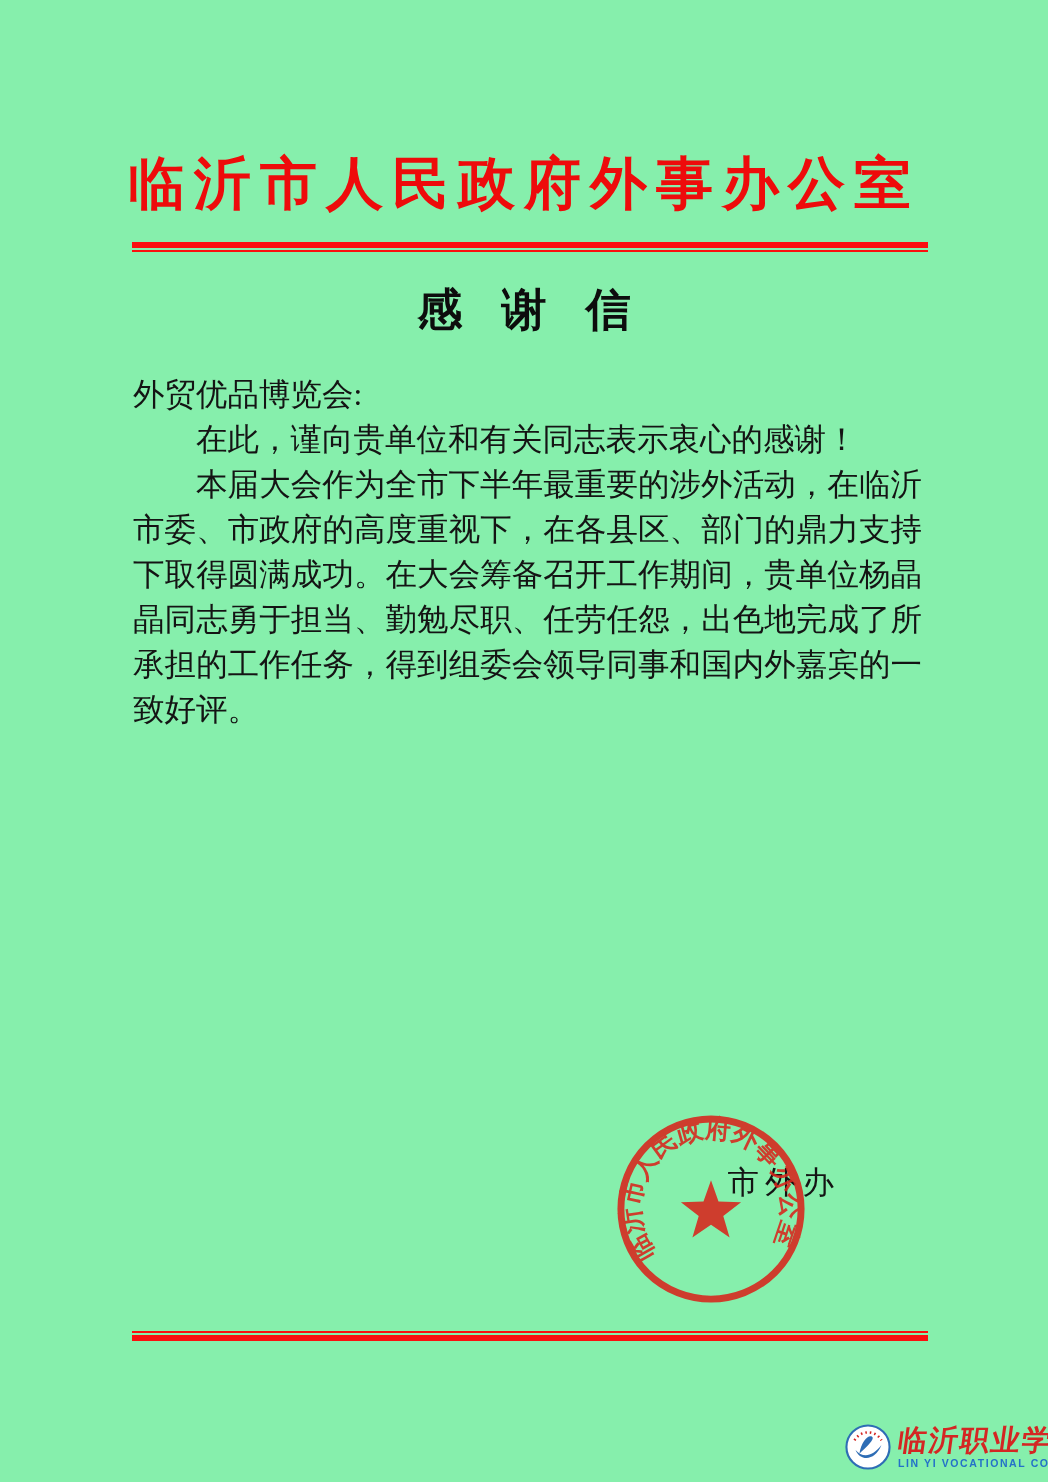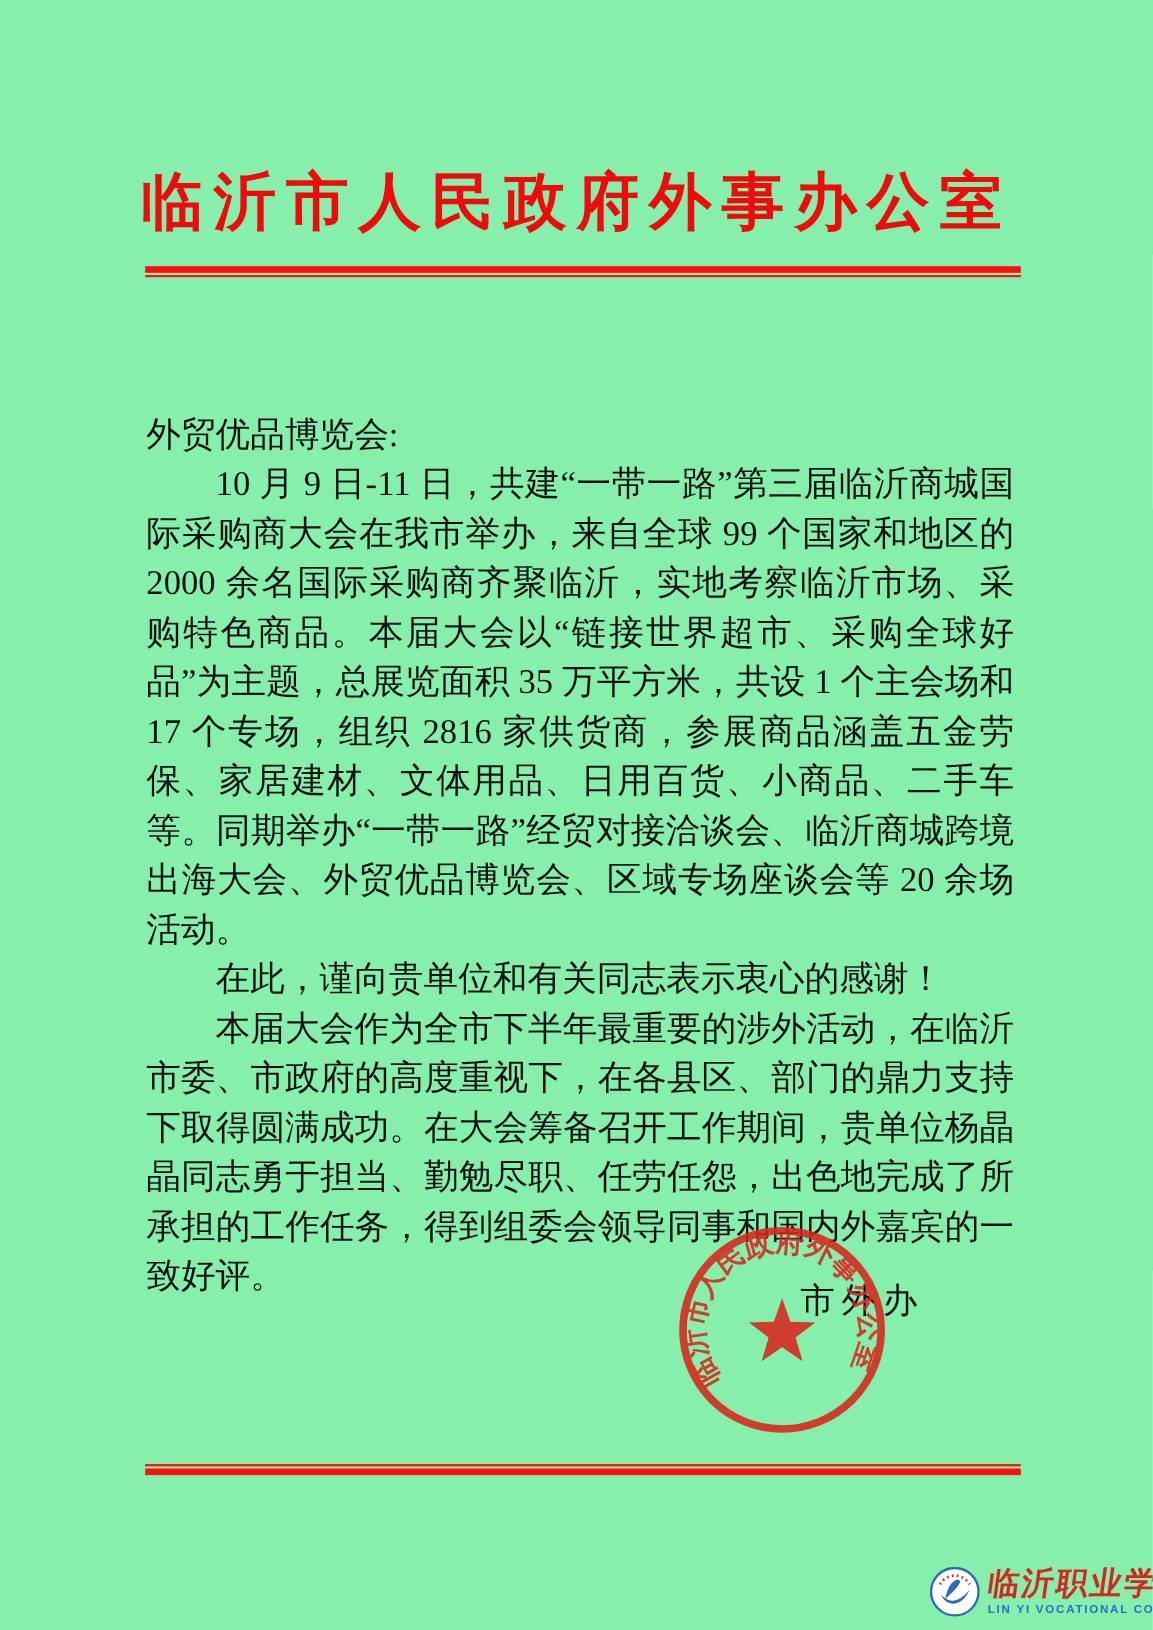--- a/index.html
+++ b/index.html
@@ -82,24 +82,24 @@
 </head>
 <body>
 
 <div class="page">
 
   <div class="letterhead">临沂市人民政府外事办公室</div>
 
   <div class="rule rule-top-thick"></div>
   <div class="rule rule-top-thin"></div>
 
+  <div class="doc-title">感 谢 信</div>
 
   <div class="body-block">
     <p class="salutation">外贸优品博览会:</p>
-    <p>10 月 9 日-11 日，共建“一带一路”第三届临沂商城国际采购商大会在我市举办，来自全球 99 个国家和地区的 2000 余名国际采购商齐聚临沂，实地考察临沂市场、采购特色商品。本届大会以“链接世界超市、采购全球好品”为主题，总展览面积 35 万平方米，共设 1 个主会场和 17 个专场，组织 2816 家供货商，参展商品涵盖五金劳保、家居建材、文体用品、日用百货、小商品、二手车等。同期举办“一带一路”经贸对接洽谈会、临沂商城跨境出海大会、外贸优品博览会、区域专场座谈会等 20 余场活动。</p>
     <p>在此，谨向贵单位和有关同志表示衷心的感谢！</p>
     <p>本届大会作为全市下半年最重要的涉外活动，在临沂市委、市政府的高度重视下，在各县区、部门的鼎力支持下取得圆满成功。在大会筹备召开工作期间，贵单位杨晶晶同志勇于担当、勤勉尽职、任劳任怨，出色地完成了所承担的工作任务，得到组委会领导同事和国内外嘉宾的一致好评。</p>
   </div>
 
   <div class="signer">市外办</div>
 
   <svg class="seal" viewBox="0 0 200 200">
     <circle cx="100" cy="100" r="91" fill="none" stroke="#d9251c" stroke-width="7"></circle>
     <polygon fill="#d9251c" points="100,71 107.6,92.5 130.4,93.1 112.4,107 118.8,128.9 100,116 81.2,128.9 87.6,107 69.6,93.1 92.4,92.5"></polygon>
     <defs>

